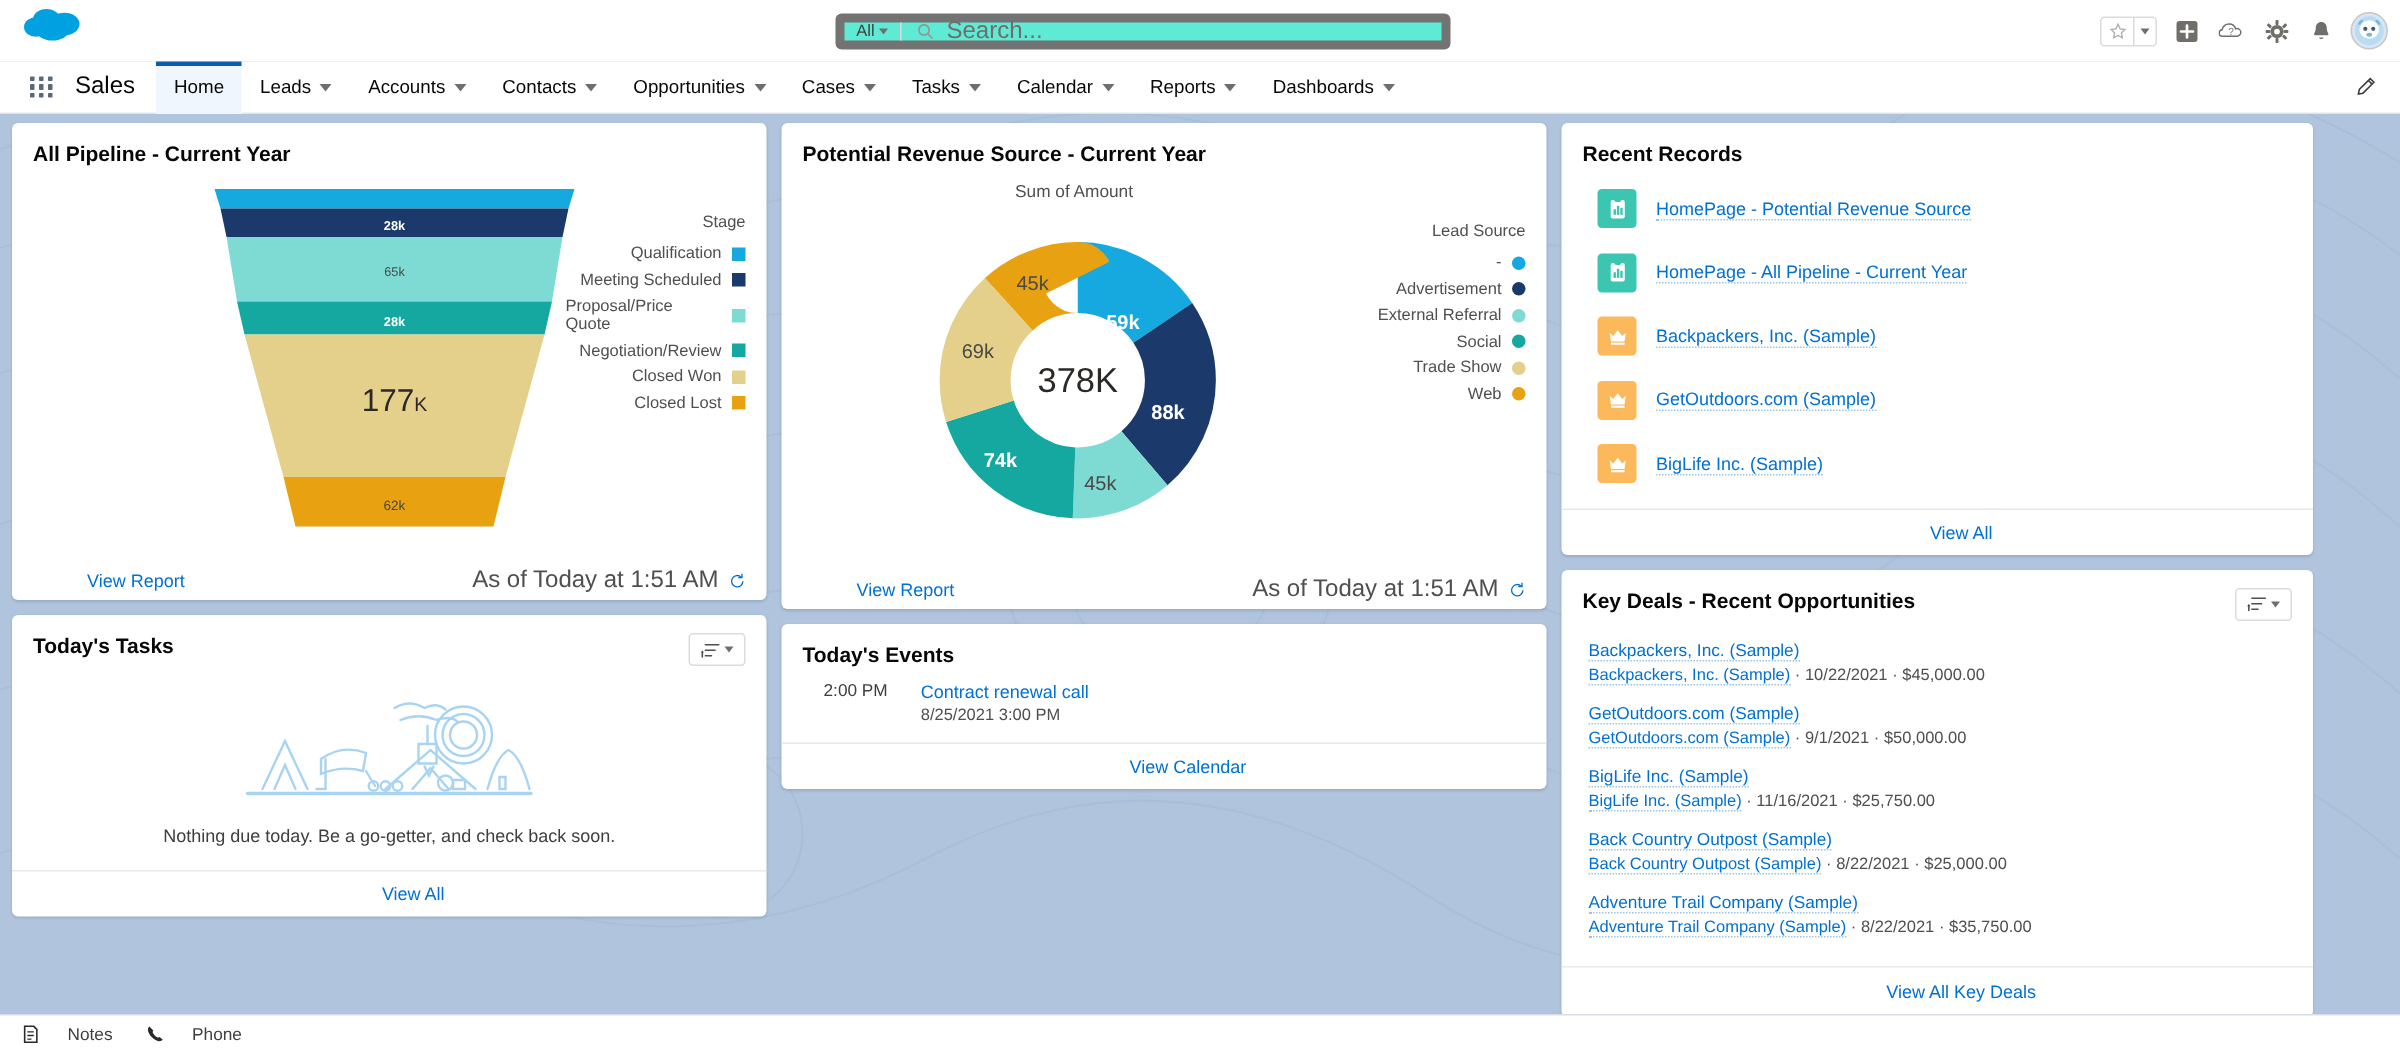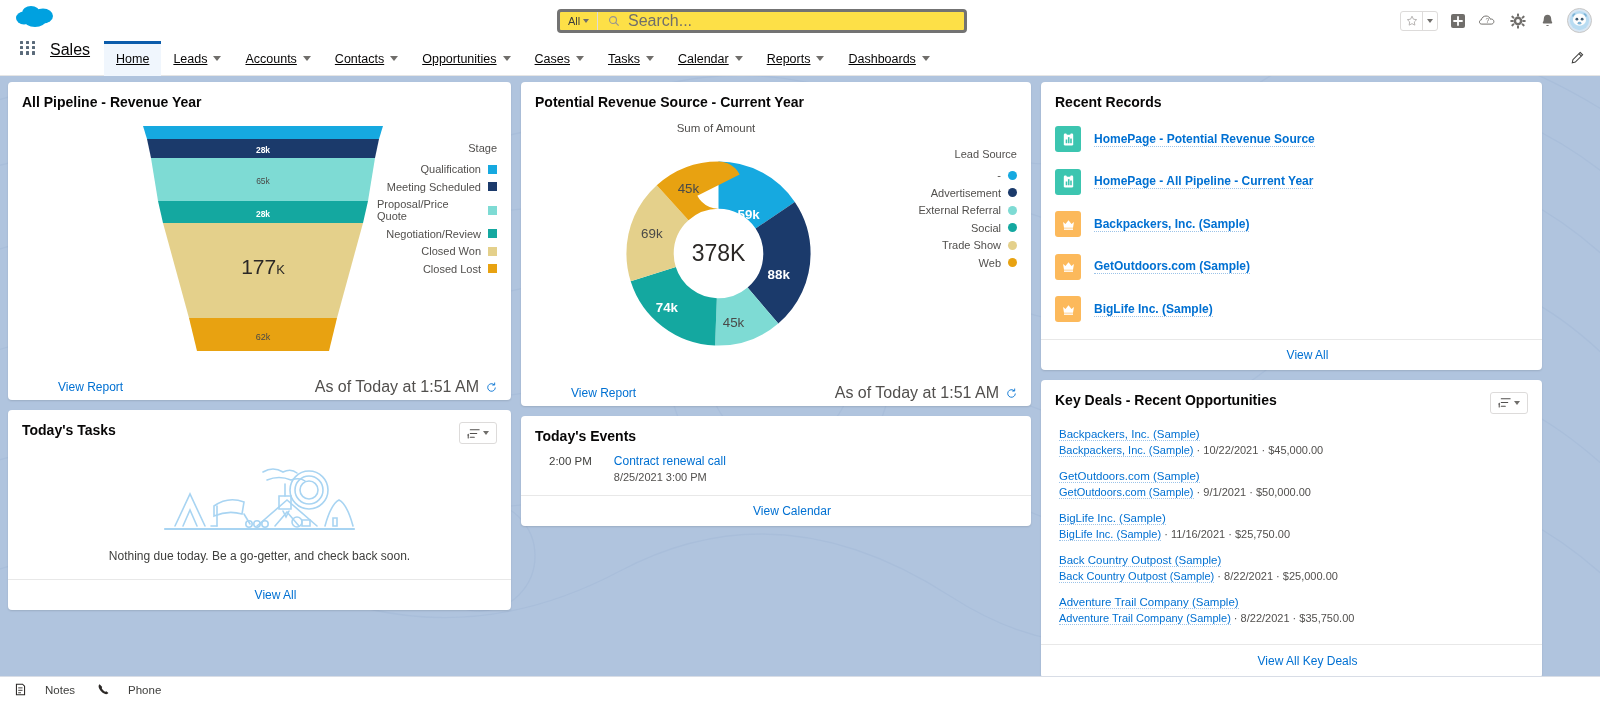--- a/index.html
+++ b/index.html
@@ -13,21 +13,21 @@
 
   
   .global-header {
     height: 41px; background: #fff; position: relative;
     display: flex; align-items: center;
   }
   .sf-cloud { position: absolute; left: 14px; top: 4px; width: 44px; height: 30px; }
   .search-wrap {
     position: absolute; left: 557px; top: 9px;
     width: 410px; height: 24px; display: flex;
-    border: 3px solid #737373; border-radius: 4px; background: #fde047;
+    border: 6px solid #737373; border-radius: 4px; background: #5eead4;
   }
   .scope-btn {
     width: 38px; display: flex; align-items: center; justify-content: center;
     gap: 3px; font-size: 11px; color: #3e3e3c; border-right: 1px solid #dddbda;
     cursor: pointer;
   }
   .caret-dn { width:0;height:0;border-left:3.5px solid transparent;border-right:3.5px solid transparent;border-top:4.5px solid #706e6b; }
   .search-field { flex:1; display:flex; align-items:center; gap:8px; padding-left:10px; }
   .search-ph { font-size: 16px; color: #706e6b; }
 
@@ -37,22 +37,22 @@
   .fav-dd { width:15px; display:flex; align-items:center; justify-content:center; border-left:1px solid #dddbda; }
   .hdr-ico { width: 21px; height: 21px; display: flex; align-items: center; justify-content: center; cursor: pointer; }
   .avatar {
     width: 25px; height: 25px; border-radius: 50%;
     background: #d8e6f3; border: 1px solid #c9c7c5;
     display: flex; align-items: center; justify-content: center;
   }
 
   
   .nav-bar {
-    height: 35px; background: #fff; display: flex; align-items: flex-start;
-    position: relative; border-bottom: 1px solid #e5e5e5; text-decoration: underline;
+    height: 35px; background: #fff; display: flex; align-items: center;
+    position: relative; border-bottom: 1px solid #e5e5e5;
   }
   .app-launcher { margin-left: 15px; width: 26px; display:flex; align-items:center; justify-content:center; cursor:pointer; }
   .waffle { display: grid; grid-template-columns: repeat(3, 4px); gap: 2px; }
   .waffle i { width: 3.2px; height: 3.2px; background: #5a6a7a; border-radius: 0.5px; display:block; }
   .app-name { font-size: 16px; color: #080707; margin-left: 9px; margin-right: 14px; font-weight: 400; }
   .nav-items { display: flex; align-items: center; height: 35px; }
   .nav-item {
     display: flex; align-items: center; gap: 6px; height: 35px;
     padding: 0 12px; font-size: 12.5px; color: #080707; cursor: pointer;
     position: relative;
@@ -102,21 +102,21 @@
   .legend-row { display: flex; align-items: center; justify-content: flex-end; gap: 7px; margin-bottom: 5.5px; }
   .legend-lbl { font-size: 11px; color: #514f4d; }
   .swatch { width: 9px; height: 9px; flex: none; }
   .swatch.round { border-radius: 50%; }
 
   
   .sum-label { text-align: center; font-size: 11.5px; color: #514f4d; margin-top: 6px; }
   .donut-total { font-size: 23px; color: #2b2826; }
 
   
-  .rec-list { padding: 2px 14px 8px 14px; font-weight: bold; }
+  .rec-list { padding: 2px 14px 8px 24px; }
   .rec-row { display: flex; align-items: center; gap: 13px; height: 42.5px; }
   .rec-ico { width: 26px; height: 26px; border-radius: 3px; display: flex; align-items: center; justify-content: center; flex: none; }
   .rec-link {
     font-size: 12px; color: #0070d2; cursor: pointer;
     border-bottom: 1px dotted #9cc3e8;
   }
 
   
   .deals { padding: 4px 14px 10px 18px; }
   .deal { margin-bottom: 10px; }
@@ -320,21 +320,21 @@
         <circle cx="1120" cy="520" r="75"></circle>
     </g>
   </svg>
 
   <div class="grid">
 
     <div class="col-left">
 
       <div class="card">
         <div class="card-head">
-          <div class="card-title">All Pipeline - Revenue Year</div>
+          <div class="card-title">All Pipeline - Current Year</div>
         </div>
 
         <div class="chart-area">
           <svg width="300" height="230" viewBox="0 0 300 230" style="position:absolute; left:105px; top:10px;">
             <polygon points="30,0 270,0 266,13 34,13" fill="#16A9E0"></polygon>
             <polygon points="34,13 266,13 262,32 38,32" fill="#1B3A6B"></polygon>
             <polygon points="38,32 262,32 255,75 45,75" fill="#7EDBD4"></polygon>
             <polygon points="45,75 255,75 250,97 50,97" fill="#14A8A0"></polygon>
             <polygon points="50,97 250,97 224,192 76,192" fill="#E4D08B"></polygon>
             <polygon points="76,192 224,192 216,225 84,225" fill="#E8A211"></polygon>

